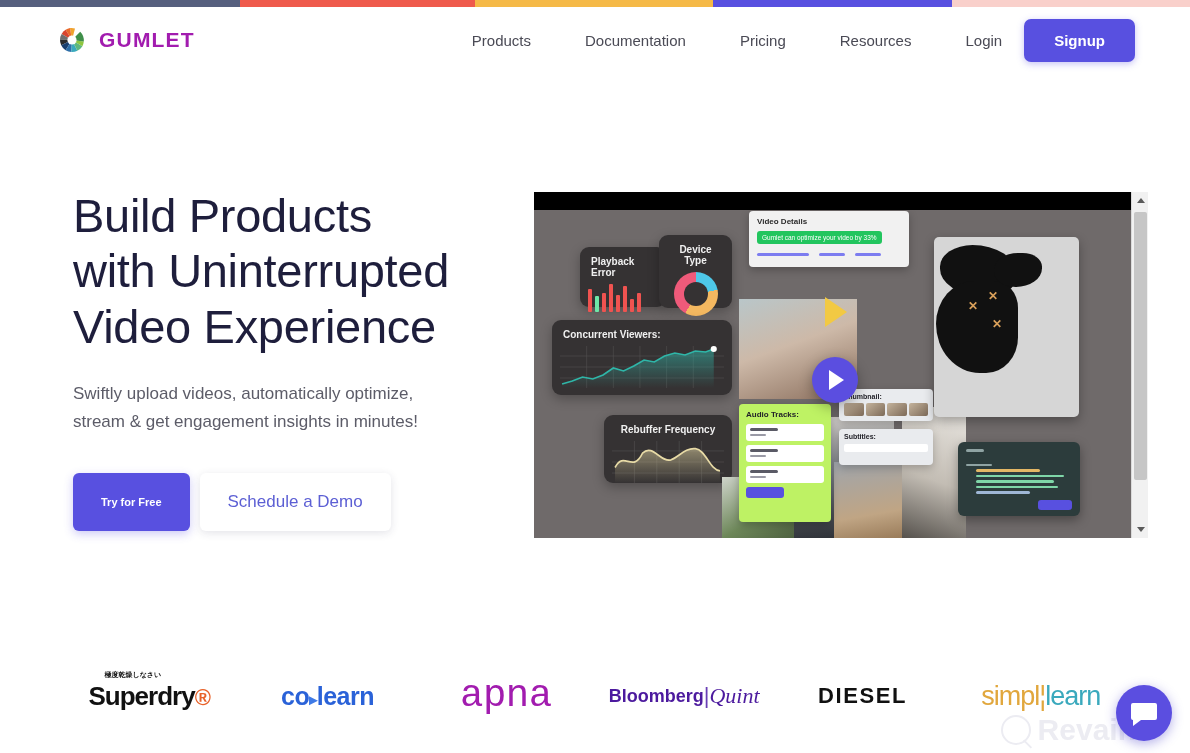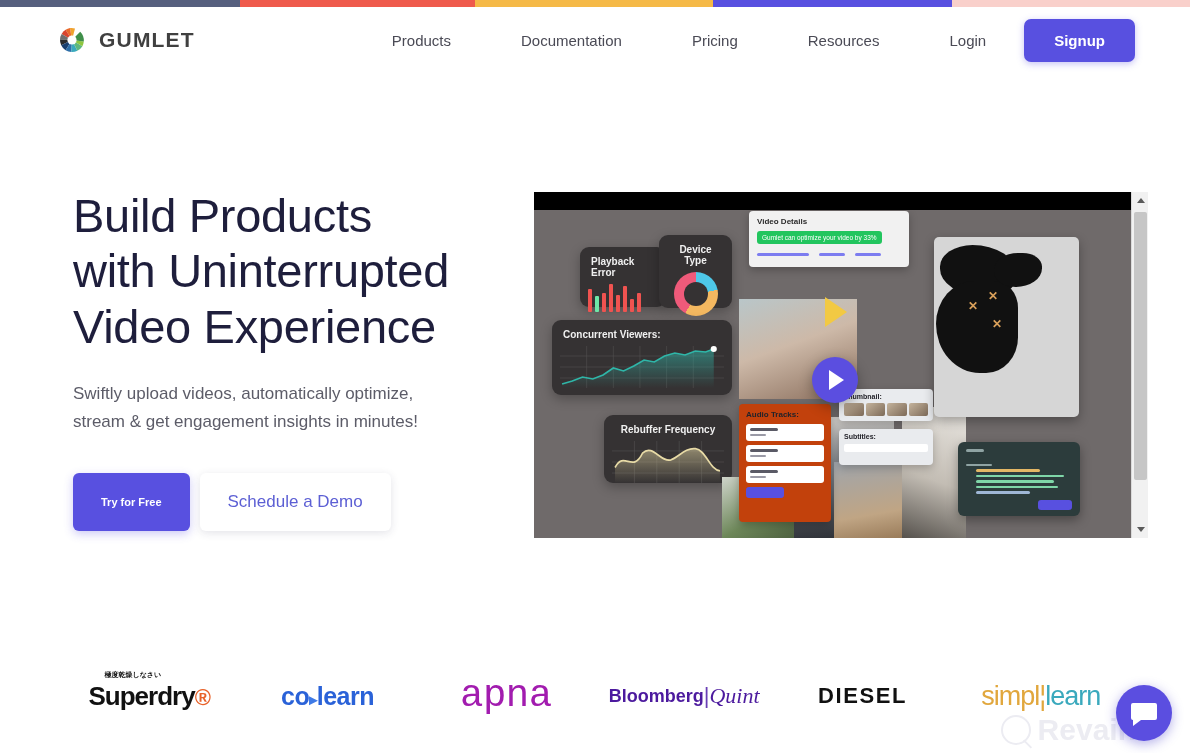--- a/index.html
+++ b/index.html
@@ -17,23 +17,23 @@
   .topbar span { display:block; height:100%; }
 
   
   .header {
     position:relative; height:66px; display:flex; align-items:center;
     padding: 0 55px 0 57px;
   }
   .brand { display:flex; align-items:center; gap:12px; }
   .logo-mark { width:30px; height:30px; position:relative; }
   .brand-name {
-    font-size:21px; font-weight:bold; letter-spacing:1.2px; color:#404040;
-  }
-  .nav { margin-left:auto; display:flex; align-items:center; gap:16px; }
+    font-size:21px; font-weight:bold; letter-spacing:1.2px; color:#a21caf;
+  }
+  .nav { margin-left:auto; display:flex; align-items:center; gap:0; }
   .nav-link {
     font-size:15px; color:#4a4a55; text-decoration:none;
     padding: 8px 27px; white-space:nowrap; cursor:pointer;
   }
   .nav-link.login { padding-right:22px; }
   .btn-signup {
     background:#5850e0; color:#fff; font-size:15px; font-weight:bold;
     border:none; border-radius:7px; padding:13px 30px; cursor:pointer;
     box-shadow: 0 2px 7px rgba(88,80,224,.35);
   }
@@ -150,21 +150,21 @@
   
   .photo { position:absolute; overflow:hidden; }
   .ph-room  { left:205px; top:107px; width:118px; height:100px; background:linear-gradient(160deg,#b9c6c9 0%,#cdb9a8 45%,#8b6f5d 100%); }
   .ph-man   { left:250px; top:225px; width:110px; height:121px; background:linear-gradient(175deg,#d8d4cf 0%,#7e8287 40%,#2a2d34 100%); }
   .ph-plant { left:188px; top:285px; width:72px; height:61px;  background:linear-gradient(150deg,#cfd4cb,#6d8759 60%,#4e6140); }
   .ph-desk  { left:300px; top:270px; width:130px; height:76px; background:linear-gradient(170deg,#9fa5ac 0%,#c0a584 60%,#8b6c4a 100%); }
   .ph-shelf { left:368px; top:215px; width:64px; height:131px; background:linear-gradient(200deg,#e9e6e1,#c3bdb4 55%,#56524d); }
 
   .p-audio {
     position:absolute; left:205px; top:212px; width:92px; height:118px;
-    background:#c2410c; border-radius:4px; padding:6px 7px;
+    background:#bef264; border-radius:4px; padding:6px 7px;
     box-shadow:0 3px 9px rgba(0,0,0,.25);
   }
   .p-audio .pt { font-size:8px; font-weight:bold; color:#23232a; margin-bottom:5px; }
   .p-audio .tr { background:#fff; border-radius:3px; height:17px; margin-bottom:4px; position:relative; }
   .p-audio .tr i { position:absolute; left:4px; top:4px; width:28px; height:3px; background:#5a5a66; border-radius:2px;}
   .p-audio .tr b { position:absolute; left:4px; top:10px; width:16px; height:2px; background:#9a9aa6; border-radius:2px;}
   .p-audio .addbtn { background:#5850e0; border-radius:3px; height:11px; width:38px; margin-top:4px; }
 
   .p-thumb {
     position:absolute; left:305px; top:197px; width:94px; height:32px;

